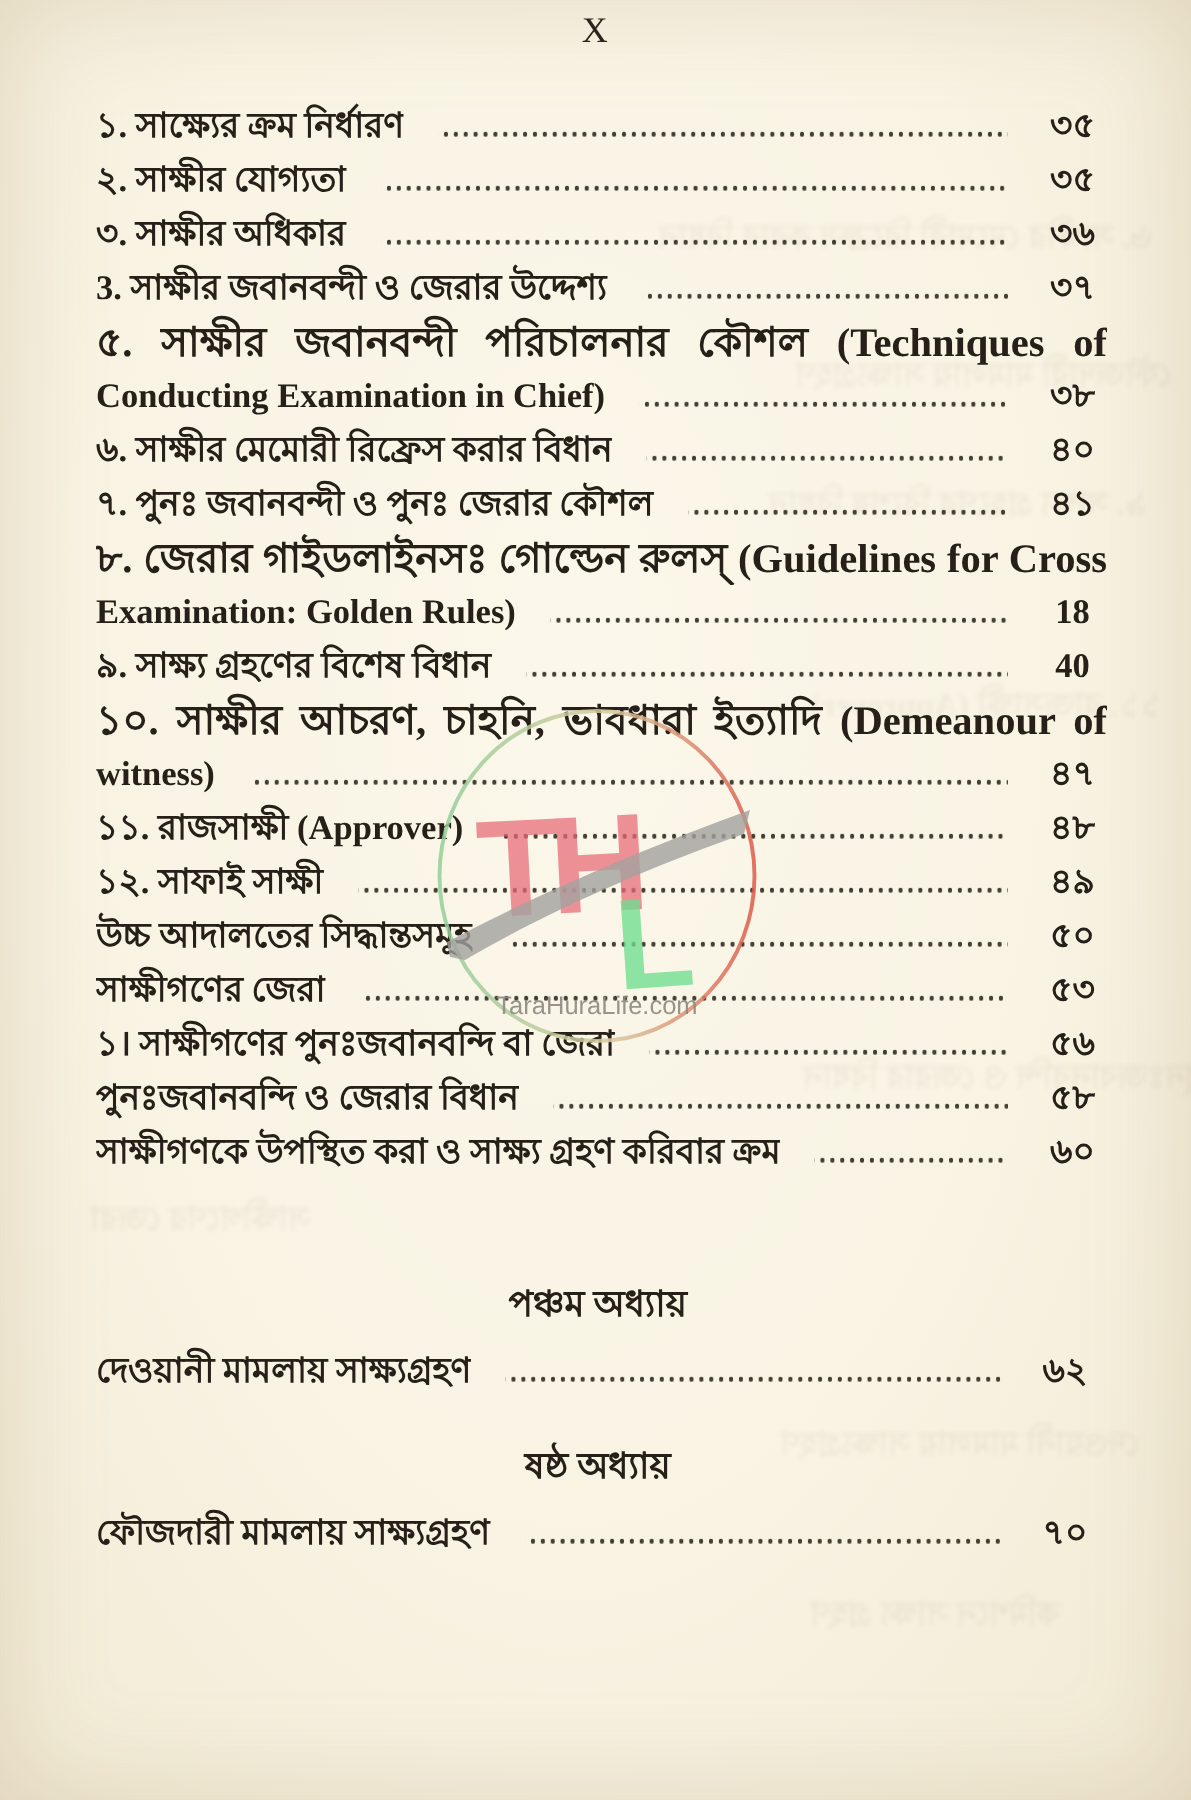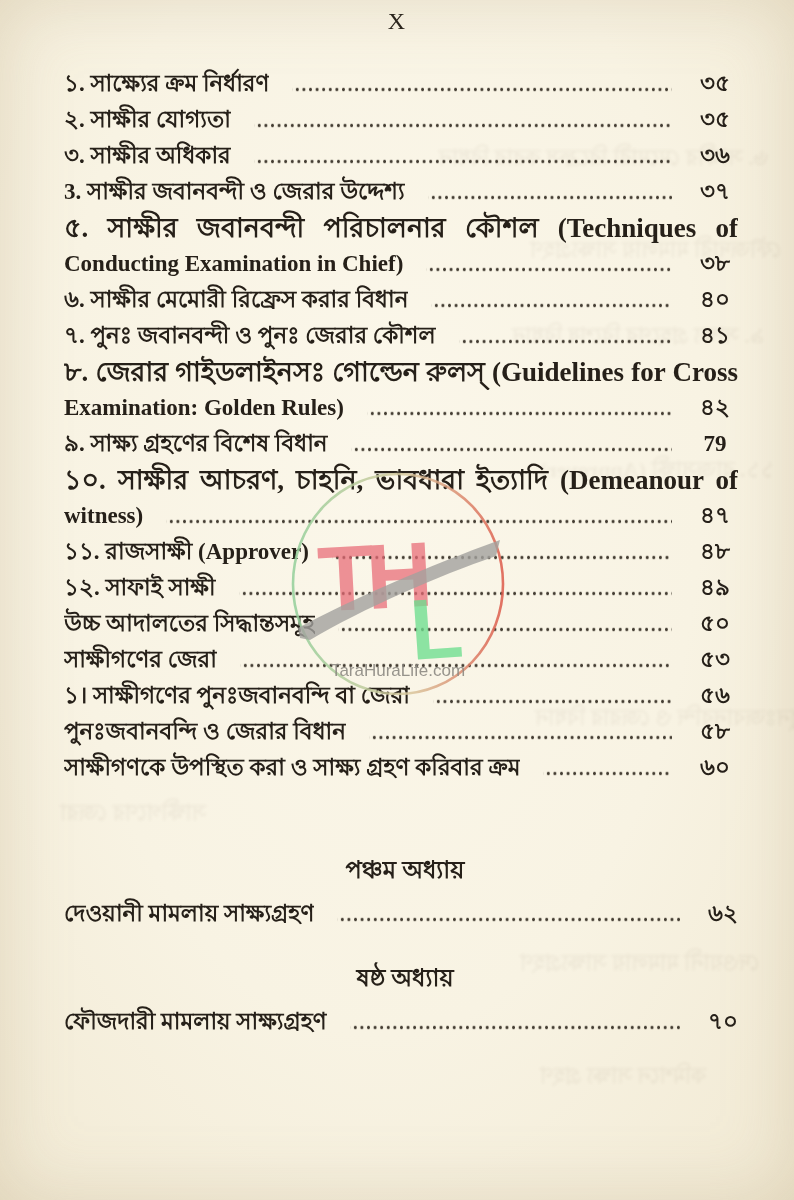--- a/index.html
+++ b/index.html
@@ -15,21 +15,21 @@
   .row{display:flex;align-items:baseline;height:36px;line-height:36px;
        font-size:23px;font-weight:600;white-space:nowrap;gap:16px;}
   .row .lbl{flex:0 1 auto;overflow:hidden;}
   .leader{flex:1 1 auto;align-self:stretch;margin:0 4px 0 7px;min-width:18px;
           background-image:radial-gradient(circle, rgba(44,37,27,.88) 1.45px, rgba(44,37,27,0) 1.65px);
           background-size:6.6px 6.6px;background-repeat:repeat-x;
           background-position:2px calc(100% - 9px);}
   .pg{flex:0 0 46px;text-align:center;}
   .full{display:block;height:36px;line-height:36px;font-size:27px;font-weight:600;
         text-align:justify;text-align-last:justify;overflow:hidden;}
-  .chapters{position:absolute;left:64px;right:48px;top:852px;}
+  .chapters{position:absolute;left:64px;right:61px;top:852px;}
   .chapter .ch-head{height:36px;line-height:36px;text-align:center;
         font-size:24px;font-weight:700;}
   .chapter{margin-top:0;}
   .chapter + .chapter{margin-top:28px;}
   .chapter .row{margin-top:8px;}
   
   .wm{position:absolute;left:288px;top:468px;width:220px;height:234px;
       pointer-events:none;}
   
   .ghost{position:absolute;transform:scaleX(-1);opacity:.065;filter:blur(1.4px);
@@ -90,27 +90,27 @@
     <div class="row">
       <span class="lbl">৭. পুনঃ জবানবন্দী ও পুনঃ জেরার কৌশল</span>
       <span class="leader"></span>
       <span class="pg">৪১</span>
     </div>
 
     <div class="full">৮. জেরার গাইডলাইনসঃ গোল্ডেন রুলস্ (Guidelines for Cross</div>
     <div class="row">
       <span class="lbl">Examination: Golden Rules)</span>
       <span class="leader"></span>
-      <span class="pg">৪২</span>
+      <span class="pg">18</span>
     </div>
 
     <div class="row">
       <span class="lbl">৯. সাক্ষ্য গ্রহণের বিশেষ বিধান</span>
       <span class="leader"></span>
-      <span class="pg">79</span>
+      <span class="pg">40</span>
     </div>
 
     <div class="full">১০. সাক্ষীর আচরণ, চাহনি, ভাবধারা ইত্যাদি (Demeanour of</div>
     <div class="row">
       <span class="lbl">witness)</span>
       <span class="leader"></span>
       <span class="pg">৪৭</span>
     </div>
 
     <div class="row">

